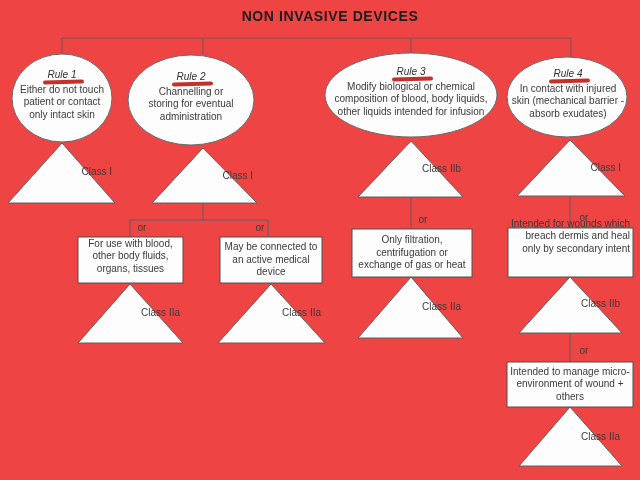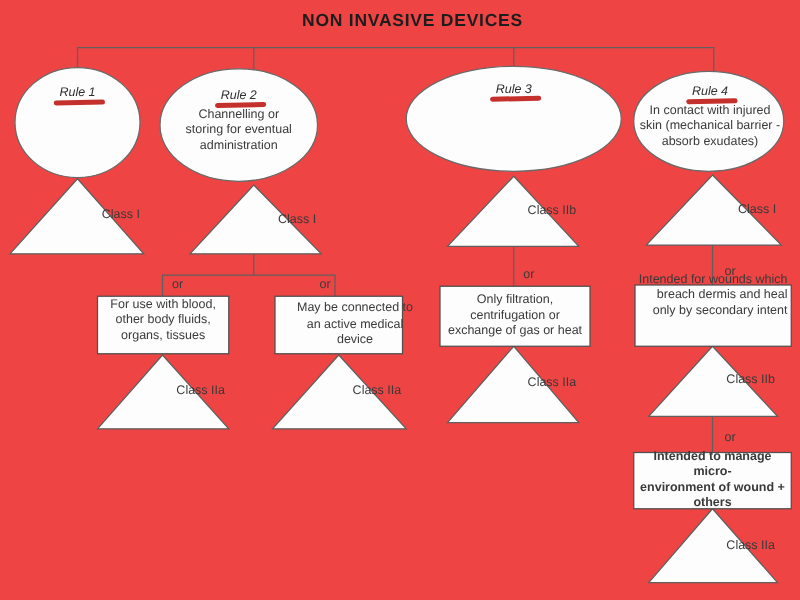--- a/index.html
+++ b/index.html
@@ -68,31 +68,37 @@
       <rect x="78" y="237" width="105" height="46"></rect>
       <rect x="220" y="237" width="102" height="46"></rect>
       <rect x="352" y="229" width="120" height="48"></rect>
       <rect x="508" y="228" width="125" height="49"></rect>
       <rect x="507" y="362" width="126" height="45"></rect>
     </g>
   </svg>
 
   <div class="node-text" style="left:12px;top:69px;width:100px;">
     <span class="rule-title"><span>Rule 1</span><i class="redline"></i></span>
+    <div class="rule-desc">Either do not touch
+patient or contact
+only intact skin</div>
   </div>
 
   <div class="node-text" style="left:127px;top:71px;width:128px;">
     <span class="rule-title"><span>Rule 2</span><i class="redline"></i></span>
     <div class="rule-desc">Channelling or
 storing for eventual
 administration</div>
   </div>
 
   <div class="node-text" style="left:325px;top:66px;width:172px;">
     <span class="rule-title"><span>Rule 3</span><i class="redline"></i></span>
+    <div class="rule-desc">Modify biological or chemical
+composition of blood, body liquids,
+other liquids intended for infusion</div>
   </div>
 
   <div class="node-text" style="left:506px;top:68px;width:124px;">
     <span class="rule-title"><span>Rule 4</span><i class="redline"></i></span>
     <div class="rule-desc">In contact with injured
 skin (mechanical barrier -
 absorb exudates)</div>
   </div>
 
   <div class="class-label" style="left:12px;top:166px;">Class I</div>
@@ -101,30 +107,30 @@
   <div class="class-label" style="left:521px;top:162px;">Class I</div>
   <div class="class-label" style="left:80px;top:307px;">Class IIa</div>
   <div class="class-label" style="left:221px;top:307px;">Class IIa</div>
   <div class="class-label" style="left:361px;top:301px;">Class IIa</div>
   <div class="class-label" style="left:520px;top:298px;">Class IIb</div>
   <div class="class-label" style="left:520px;top:431px;">Class IIa</div>
 
   <div class="box-text" style="left:78px;top:237px;width:105px;height:39px;">For use with blood,
 other body fluids,
 organs, tissues</div>
-  <div class="box-text" style="left:220px;top:237px;width:102px;height:46px;padding-left:13px;">May be connected to
+  <div class="box-text" style="left:220px;top:237px;width:102px;height:46px;">May be connected to
 an active medical
 device</div>
   <div class="box-text" style="left:352px;top:229px;width:120px;height:48px;">Only filtration,
 centrifugation or
 exchange of gas or heat</div>
   <div class="box-text" style="left:508px;top:212px;width:125px;height:49px;text-align:right;">Intended for wounds which
 breach dermis and heal
 only by secondary intent</div>
-  <div class="box-text" style="left:507px;top:362px;width:126px;height:45px;font-weight:bold;">Intended to manage micro-
+  <div class="box-text" style="left:507px;top:362px;width:126px;height:45px;">Intended to manage micro-
 environment of wound +
 others</div>
 
   <div class="or-label" style="left:132px;top:222px;">or</div>
   <div class="or-label" style="left:250px;top:222px;">or</div>
   <div class="or-label" style="left:413px;top:214px;">or</div>
   <div class="or-label" style="left:574px;top:212px;">or</div>
   <div class="or-label" style="left:574px;top:345px;">or</div>
 
 </div>

